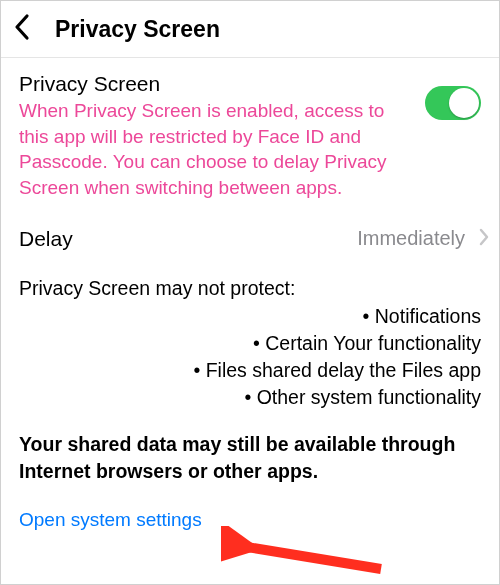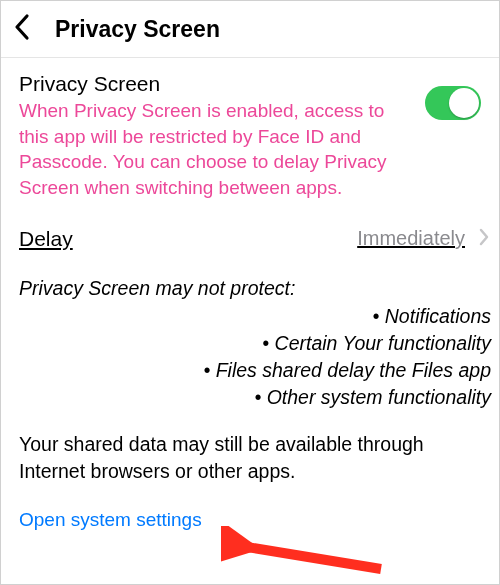--- a/index.html
+++ b/index.html
@@ -32,30 +32,29 @@
       margin-top: 14px;
     }
     .toggle-knob {
       width: 30px; height: 30px; border-radius: 15px; background: #fff;
       position: absolute; top: 2px; right: 2px;
       box-shadow: 0 1px 2px rgba(0,0,0,.25);
     }
     .delay-row {
       display: flex; align-items: center; justify-content: space-between;
       padding: 18px 10px 18px 18px;
-      text-decoration: underline;
     }
     .delay-label { font-size: 21px; }
     .delay-value { font-size: 20px; color: #8a8a8e; margin-right: 4px; }
     .chevron-right { color: #c6c6c8; }
     .right-group { display: flex; align-items: center; gap: 10px; }
-    .note-block { padding: 6px 8px 8px 18px; font-size: 19.5px; line-height: 1.38; font-style: italic; }
+    .note-block { padding: 6px 18px 8px 18px; font-size: 19.5px; line-height: 1.38; }
     .note-list { list-style: none; margin-top: 2px; text-align: right; }
     .note-list li::before { content: "• "; }
-    .shared-note { padding: 12px 18px 4px 18px; font-size: 19.5px; line-height: 1.38; }
+    .shared-note { padding: 12px 18px 4px 18px; font-size: 19.5px; line-height: 1.38; font-weight: bold; }
     .link-row { padding: 20px 26px 10px 18px; }
     .link { color: #007aff; font-size: 19px; cursor: pointer; }
     .annotation-arrow {
       position: absolute;
       left: 220px;
       bottom: 2px;
       pointer-events: none;
     }
   </style>
 </head>

